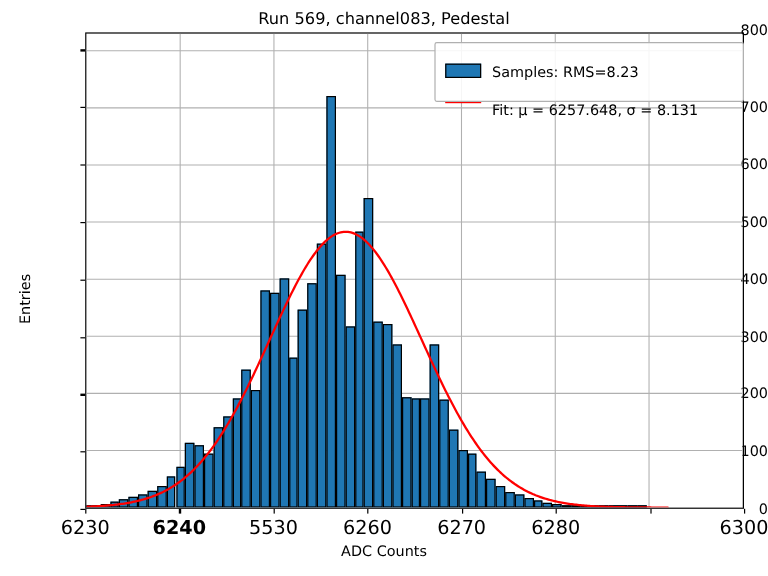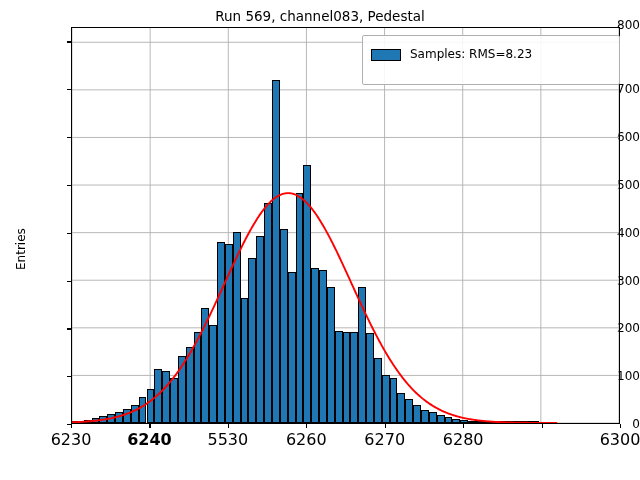--- a/index.html
+++ b/index.html
@@ -112,22 +112,23 @@
     width: 258px;
     height: 50px;
     background: rgba(255,255,255,0.88);
     border: 0.9px solid #b0b0b0;
     border-radius: 2px;
     box-sizing: border-box;
     padding: 5px 8px;
   }
   .legend-row {
     display: flex;
-    align-items: flex-end;
+    align-items: flex-start;
     height: 20px;
+    margin-top: 12px;
   }
   .legend-swatch-patch {
     width: 30px;
     height: 12px;
     background: #1f77b4;
     border: 1px solid #000000;
     box-sizing: border-box;
     margin-right: 9px;
     flex: 0 0 auto;
   }
@@ -145,20 +146,21 @@
   }
 </style>
 </head>
 <body>
 
 <div id="figure">
 
   <div id="chart-title">Run 569, channel083, Pedestal</div>
 
   <div id="y-axis-label">Entries</div>
+  <div id="x-axis-label">ADC Counts</div>
 
   <div id="ytick-labels">
       <div class="ytick-label" style="top: 424px;">0</div>
       <div class="ytick-label" style="top: 376.169px;">100</div>
       <div class="ytick-label" style="top: 328.337px;">200</div>
       <div class="ytick-label" style="top: 280.506px;">300</div>
       <div class="ytick-label" style="top: 232.675px;">400</div>
       <div class="ytick-label" style="top: 184.843px;">500</div>
       <div class="ytick-label" style="top: 137.012px;">600</div>
       <div class="ytick-label" style="top: 89.1807px;">700</div>
@@ -281,15 +283,19 @@
     <svg id="fit-layer" viewBox="0 0 549 397" preserveAspectRatio="none">
         <polyline points="0.00,396.29 1.22,396.24 2.43,396.19 3.65,396.14 4.86,396.08 6.08,396.02 7.29,395.96 8.51,395.89 9.73,395.82 10.94,395.74 12.16,395.66 13.37,395.58 14.59,395.49 15.80,395.39 17.02,395.30 18.23,395.19 19.45,395.08 20.67,394.96 21.88,394.84 23.10,394.71 24.31,394.58 25.53,394.43 26.74,394.28 27.96,394.12 29.18,393.96 30.39,393.78 31.61,393.60 32.82,393.41 34.04,393.20 35.25,392.99 36.47,392.77 37.68,392.54 38.90,392.29 40.12,392.03 41.33,391.77 42.55,391.48 43.76,391.19 44.98,390.88 46.19,390.56 47.41,390.23 48.63,389.88 49.84,389.51 51.06,389.13 52.27,388.73 53.49,388.31 54.70,387.88 55.92,387.43 57.14,386.96 58.35,386.47 59.57,385.96 60.78,385.43 62.00,384.88 63.21,384.31 64.43,383.72 65.64,383.10 66.86,382.46 68.08,381.80 69.29,381.11 70.51,380.39 71.72,379.65 72.94,378.89 74.15,378.10 75.37,377.28 76.59,376.43 77.80,375.55 79.02,374.64 80.23,373.71 81.45,372.74 82.66,371.75 83.88,370.72 85.10,369.66 86.31,368.56 87.53,367.44 88.74,366.28 89.96,365.08 91.17,363.86 92.39,362.59 93.60,361.30 94.82,359.96 96.04,358.59 97.25,357.19 98.47,355.75 99.68,354.27 100.90,352.75 102.11,351.20 103.33,349.61 104.55,347.99 105.76,346.32 106.98,344.62 108.19,342.88 109.41,341.10 110.62,339.29 111.84,337.44 113.05,335.55 114.27,333.63 115.49,331.67 116.70,329.67 117.92,327.64 119.13,325.57 120.35,323.46 121.56,321.32 122.78,319.15 124.00,316.95 125.21,314.71 126.43,312.44 127.64,310.14 128.86,307.81 130.07,305.45 131.29,303.06 132.51,300.64 133.72,298.20 134.94,295.73 136.15,293.24 137.37,290.73 138.58,288.19 139.80,285.64 141.01,283.06 142.23,280.47 143.45,277.87 144.66,275.25 145.88,272.61 147.09,269.97 148.31,267.32 149.52,264.66 150.74,261.99 151.96,259.32 153.17,256.65 154.39,253.98 155.60,251.31 156.82,248.65 158.03,245.99 159.25,243.34 160.46,240.70 161.68,238.07 162.90,235.46 164.11,232.86 165.33,230.29 166.54,227.73 167.76,225.20 168.97,222.69 170.19,220.21 171.41,217.76 172.62,215.34 173.84,212.96 175.05,210.61 176.27,208.30 177.48,206.03 178.70,203.81 179.92,201.63 181.13,199.50 182.35,197.41 183.56,195.38 184.78,193.40 185.99,191.48 187.21,189.61 188.42,187.81 189.64,186.06 190.86,184.38 192.07,182.76 193.29,181.21 194.50,179.72 195.72,178.30 196.93,176.96 198.15,175.69 199.37,174.49 200.58,173.36 201.80,172.31 203.01,171.34 204.23,170.45 205.44,169.63 206.66,168.90 207.87,168.25 209.09,167.67 210.31,167.18 211.52,166.78 212.74,166.45 213.95,166.21 215.17,166.05 216.38,165.98 217.60,165.99 218.82,166.09 220.03,166.26 221.25,166.53 222.46,166.87 223.68,167.30 224.89,167.81 226.11,168.40 227.33,169.08 228.54,169.83 229.76,170.67 230.97,171.58 232.19,172.57 233.40,173.64 234.62,174.78 235.83,176.00 237.05,177.29 238.27,178.65 239.48,180.09 240.70,181.59 241.91,183.16 243.13,184.80 244.34,186.49 245.56,188.26 246.78,190.08 247.99,191.96 249.21,193.90 250.42,195.89 251.64,197.93 252.85,200.03 254.07,202.17 255.29,204.37 256.50,206.60 257.72,208.88 258.93,211.20 260.15,213.55 261.36,215.95 262.58,218.37 263.79,220.83 265.01,223.32 266.23,225.83 267.44,228.37 268.66,230.93 269.87,233.51 271.09,236.12 272.30,238.73 273.52,241.36 274.74,244.01 275.95,246.66 277.17,249.32 278.38,251.98 279.60,254.65 280.81,257.32 282.03,259.99 283.24,262.66 284.46,265.33 285.68,267.99 286.89,270.64 288.11,273.28 289.32,275.91 290.54,278.52 291.75,281.13 292.97,283.71 294.19,286.28 295.40,288.83 296.62,291.36 297.83,293.87 299.05,296.36 300.26,298.82 301.48,301.25 302.70,303.66 303.91,306.04 305.13,308.40 306.34,310.72 307.56,313.01 308.77,315.28 309.99,317.50 311.20,319.70 312.42,321.87 313.64,324.00 314.85,326.09 316.07,328.15 317.28,330.17 318.50,332.16 319.71,334.12 320.93,336.03 322.15,337.91 323.36,339.75 324.58,341.56 325.79,343.32 327.01,345.05 328.22,346.74 329.44,348.40 330.65,350.02 331.87,351.60 333.09,353.14 334.30,354.64 335.52,356.11 336.73,357.55 337.95,358.94 339.16,360.30 340.38,361.62 341.60,362.91 342.81,364.17 344.03,365.39 345.24,366.57 346.46,367.72 347.67,368.84 348.89,369.93 350.11,370.98 351.32,372.00 352.54,372.99 353.75,373.95 354.97,374.88 356.18,375.77 357.40,376.64 358.61,377.49 359.83,378.30 361.05,379.08 362.26,379.84 363.48,380.58 364.69,381.28 365.91,381.97 367.12,382.62 368.34,383.26 369.56,383.87 370.77,384.46 371.99,385.02 373.20,385.57 374.42,386.09 375.63,386.60 376.85,387.08 378.06,387.54 379.28,387.99 380.50,388.42 381.71,388.83 382.93,389.23 384.14,389.60 385.36,389.97 386.57,390.31 387.79,390.64 389.01,390.96 390.22,391.27 391.44,391.56 392.65,391.83 393.87,392.10 395.08,392.35 396.30,392.59 397.52,392.83 398.73,393.05 399.95,393.26 401.16,393.46 402.38,393.65 403.59,393.83 404.81,394.00 406.02,394.17 407.24,394.32 408.46,394.47 409.67,394.61 410.89,394.75 412.10,394.87 413.32,394.99 414.53,395.11 415.75,395.22 416.97,395.32 418.18,395.42 419.40,395.51 420.61,395.60 421.83,395.68 423.04,395.76 424.26,395.83 425.48,395.91 426.69,395.97 427.91,396.03 429.12,396.09 430.34,396.15 431.55,396.20 432.77,396.25 433.98,396.30 435.20,396.34 436.42,396.38 437.63,396.42 438.85,396.46 440.06,396.50 441.28,396.53 442.49,396.56 443.71,396.59 444.93,396.61 446.14,396.64 447.36,396.66 448.57,396.69 449.79,396.71 451.00,396.73 452.22,396.75 453.43,396.76 454.65,396.78 455.87,396.79 457.08,396.81 458.30,396.82 459.51,396.83 460.73,396.85 461.94,396.86 463.16,396.87 464.38,396.88 465.59,396.89 466.81,396.89 468.02,396.90 469.24,396.91 470.45,396.92 471.67,396.92 472.89,396.93 474.10,396.93 475.32,396.94 476.53,396.94 477.75,396.95 478.96,396.95 480.18,396.95 481.39,396.96 482.61,396.96 483.83,396.96 485.04,396.97 486.26,396.97" fill="none" stroke="#ff0000" stroke-width="1.9" stroke-linejoin="round" stroke-linecap="round"></polyline>
       </svg>
   </div>
 
   <div id="legend">
     <div class="legend-row">
       <span class="legend-swatch-patch"></span>
       <span class="legend-text">Samples: RMS=8.23</span>
     </div>
+    <div class="legend-row">
+      <span class="legend-swatch-line"></span>
+      <span class="legend-text">Fit: μ = 6257.648, σ = 8.131</span>
+    </div>
   </div>
 
 </div>
 
 </body></html>

